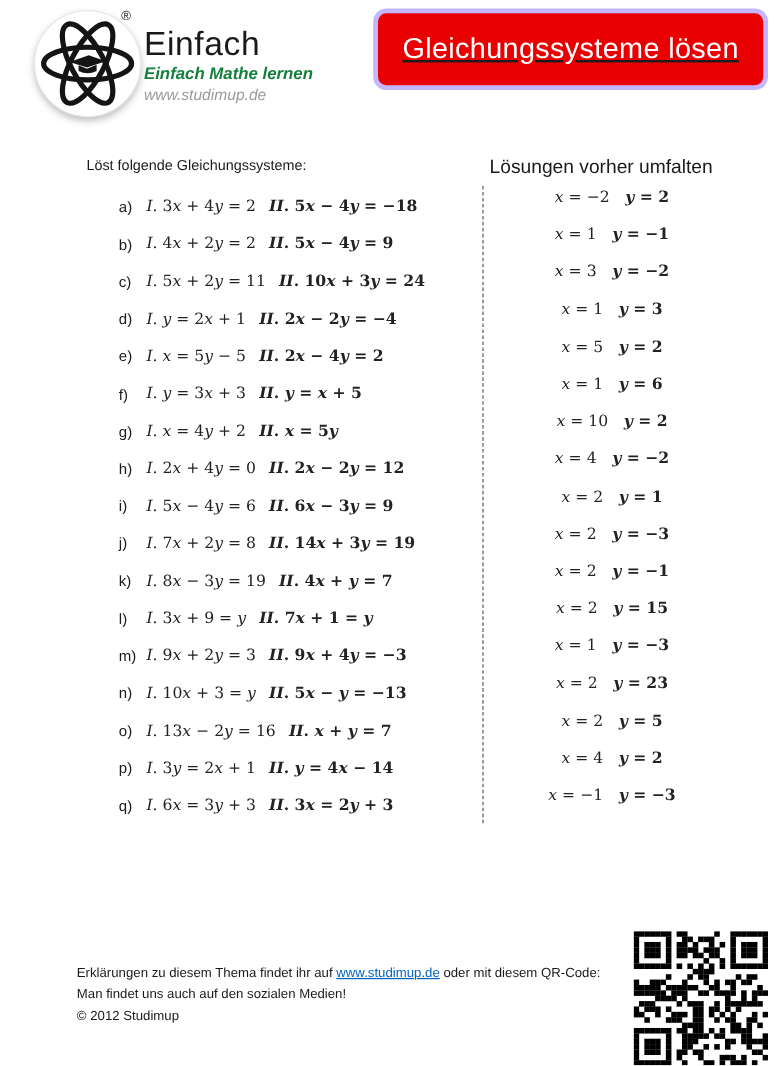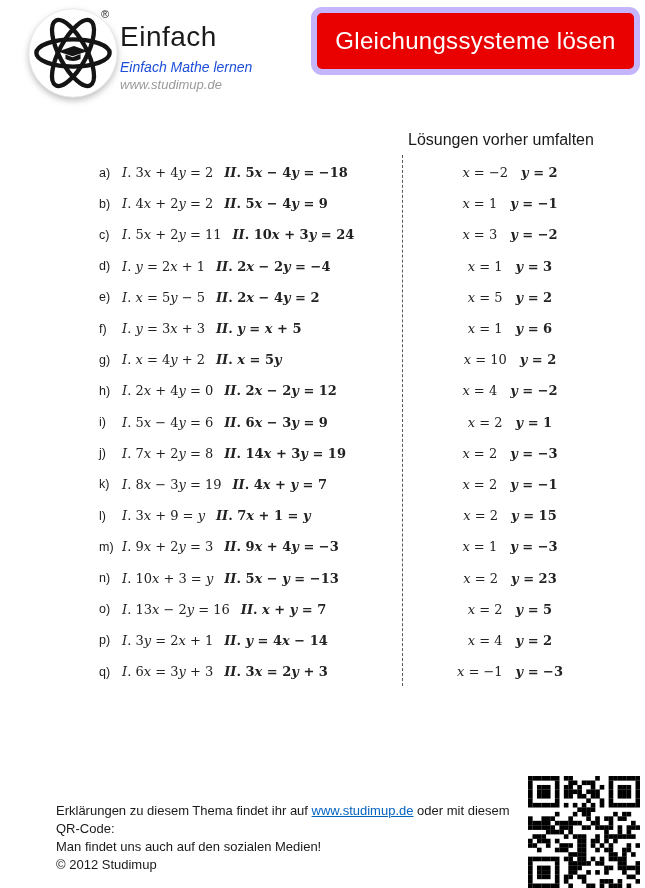--- a/index.html
+++ b/index.html
@@ -6,44 +6,44 @@
   .page{
     position:relative;width:645px;height:888px;background:#ffffff;overflow:hidden;
     font-family:"Liberation Sans",sans-serif;color:#1b1b1b;
   }
   
   .logo-wrap{position:absolute;left:26px;top:6px;width:94px;height:94px;}
   .logo-svg{filter:drop-shadow(0 3px 3px rgba(0,0,0,0.25));}
   .reg-mark{position:absolute;left:101px;top:8px;font-size:11px;color:#222;}
   .brand-block{position:absolute;left:120px;top:22px;line-height:1.1;}
   .brand-name{font-size:28px;font-weight:500;color:#1a1a1a;letter-spacing:0.5px;}
-  .brand-tagline{font-size:14px;font-style:italic;font-weight:400;color:#1d4ed8;margin-top:7px;}
+  .brand-tagline{font-size:14px;font-style:italic;font-weight:700;color:#15803d;margin-top:1px;}
   .brand-url{font-size:13px;font-style:italic;color:#9a9a9a;margin-top:3px;}
   .banner{
     position:absolute;left:311px;top:7px;width:329px;height:68px;
-    background:#e90000;border:6px solid #c4b5fd;border-radius:11px;
-    display:flex;align-items:center;justify-content:center;box-sizing:border-box;
+    background:#e90000;border:4px solid #c4b5fd;border-radius:11px;
+    display:flex;align-items:center;justify-content:center;box-sizing:border-box;text-decoration:underline;
   }
   .banner-text{color:#ffffff;font-size:24px;font-weight:400;letter-spacing:0.3px;}
   
   .instr-left{position:absolute;left:72px;top:131px;font-size:12px;color:#1a1a1a;}
   .instr-right{position:absolute;left:408px;top:131px;font-size:16px;color:#1a1a1a;}
   
   .problems{position:absolute;left:99px;top:157px;width:300px;}
   .prow{height:31.2px;display:flex;align-items:center;white-space:nowrap;}
   .plabel{width:23px;flex:0 0 23px;font-size:12.5px;color:#1b1b1b;}
   .meq{font-family:"DejaVu Serif",serif;font-size:13px;color:#222;}
   .meq + .meq{margin-left:11px;font-weight:bold;}
   .meq i{font-style:italic;}
   .sep{position:absolute;left:402px;top:155px;height:531px;width:0;border-left:1px dashed #595959;}
   .solutions{position:absolute;left:407px;top:157px;width:206px;}
-  .srow{height:31.2px;display:flex;align-items:center;justify-content:center;white-space:nowrap;}
+  .srow{height:31.2px;display:flex;align-items:flex-start;justify-content:center;white-space:nowrap;}
   .srow .meq + .meq{margin-left:13px;}
   
-  .footer-text{position:absolute;left:56px;top:802px;font-size:13px;line-height:18px;color:#1a1a1a;width:460px;}
+  .footer-text{position:absolute;left:64px;top:802px;font-size:11px;line-height:18px;color:#1a1a1a;width:460px;}
   .footer-link{color:#0563c1;text-decoration:underline;cursor:pointer;}
   .qr{position:absolute;left:528px;top:776px;width:112px;height:112px;}
 </style>
 </head>
 <body>
 
 <div class="page">
 
   <div class="logo-wrap">
     <svg class="logo-svg" viewBox="0 0 100 100" width="94" height="94">
@@ -64,20 +64,21 @@
   <div class="brand-block">
     <div class="brand-name">Einfach</div>
     <div class="brand-tagline">Einfach Mathe lernen</div>
     <div class="brand-url">www.studimup.de</div>
   </div>
 
   <div class="banner">
     <span class="banner-text">Gleichungssysteme lösen</span>
   </div>
 
+  <div class="instr-left">Löst folgende Gleichungssysteme:</div>
   <div class="instr-right">Lösungen vorher umfalten</div>
 
   <div class="problems">
       <div class="prow">
         <span class="plabel">a)</span>
         <span class="meq"><i>I</i>. 3<i>x</i> + 4<i>y</i> = 2</span>
         <span class="meq"><i>II</i>. 5<i>x</i> − 4<i>y</i> = −18</span>
       </div>
       <div class="prow">
         <span class="plabel">b)</span>

